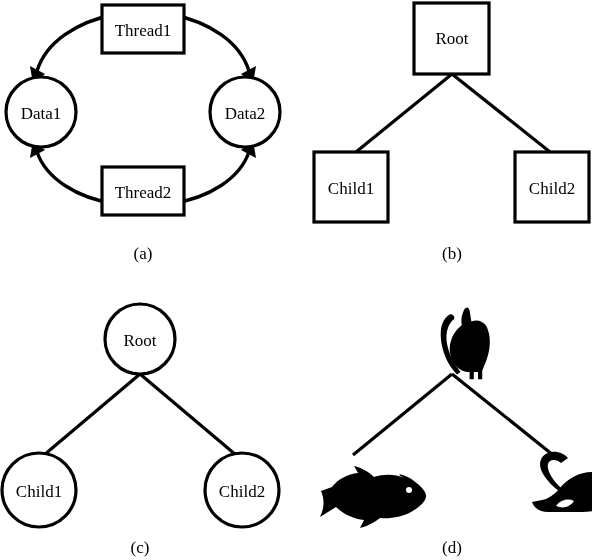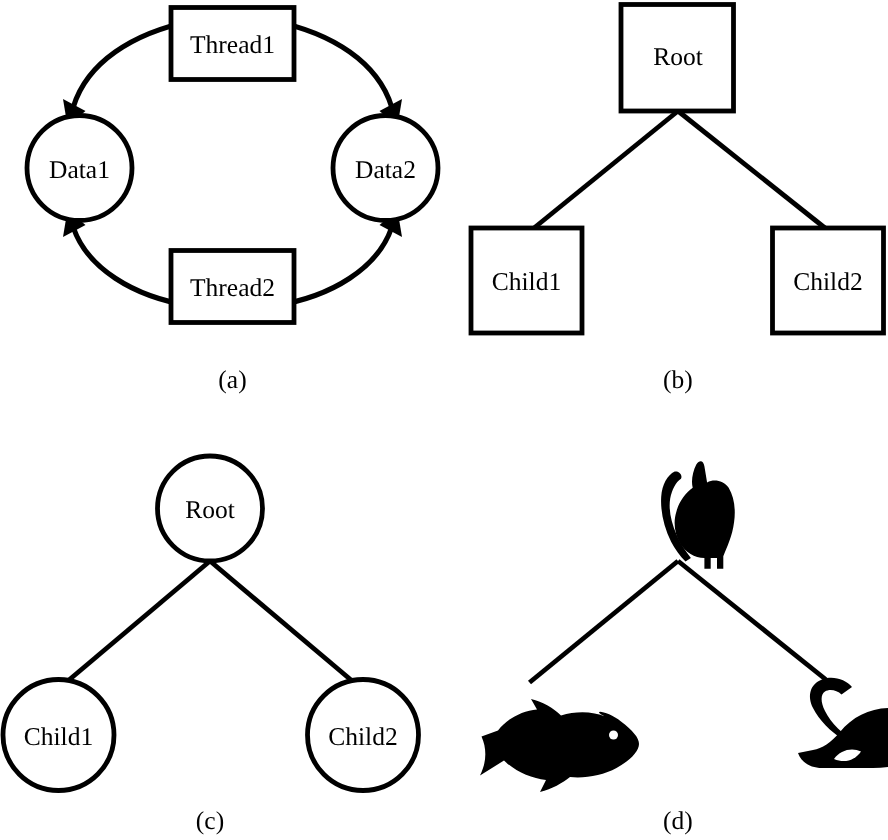--- a/index.html
+++ b/index.html
@@ -17,21 +17,21 @@
   #figure-root {
     position: relative;
     width: 592px;
     height: 560px;
   }
   .panel {
     position: absolute;
     width: 296px;
     height: 280px;
   }
-  #panel-a { left: 16px;   top: 0px; }
+  #panel-a { left: 4px;   top: 0px; }
   #panel-b { left: 296px; top: 0px; }
   #panel-c { left: 0px;   top: 280px; }
   #panel-d { left: 296px; top: 280px; }
 
   .panel-svg {
     position: absolute;
     left: 0;
     top: 0;
     width: 296px;
     height: 280px;

